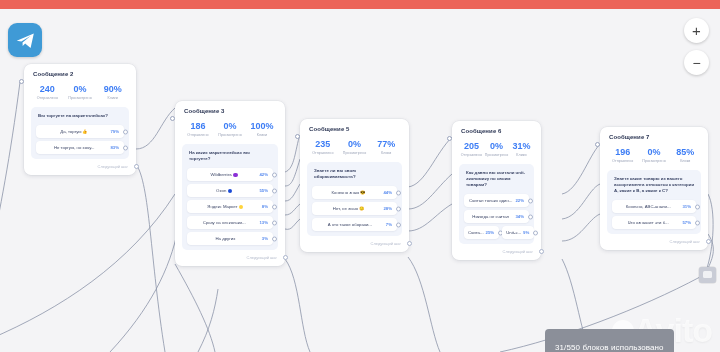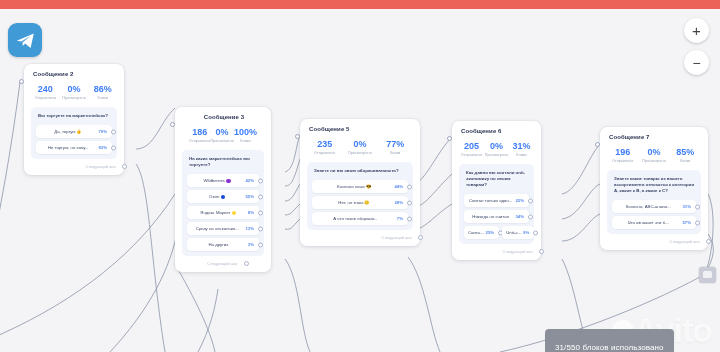--- a/index.html
+++ b/index.html
@@ -102,23 +102,23 @@
     background: #fff; border: .8px solid #aab4cc;
     position: absolute; right: -10px;
   }
   .in-port {
     position: absolute; left: -5px; top: 15px;
     width: 5px; height: 5px; border-radius: 50%;
     background: #fff; border: .8px solid #9aa4bd;
   }
 
   
-  #node-2 { left: 24px; top: 55px;  width: 100px; }
-  #node-3 { left: 175px; top: 98px; width: 96px; align-items: center; }
-  #node-5 { left: 300px; top: 110px; width: 120px; justify-content: center; }
+  #node-2 { left: 24px; top: 55px;  width: 112px; }
+  #node-3 { left: 175px; top: 92px; width: 110px; }
+  #node-5 { left: 300px; top: 110px; width: 109px; justify-content: center; }
   #node-6 { left: 452px; top: 112px; width: 89px; }
   #node-7 { left: 600px; top: 118px; width: 108px; justify-content: center; }
 
   
   #status-pill {
     position: absolute; left: 545px; top: 305px;
     background: #8b8f99; color: #fff;
     font-size: 8px; padding: 14px 10px; border-radius: 4px;
     white-space: nowrap; letter-spacing: .1px; margin-top: 15px;
   }
@@ -198,21 +198,21 @@
       <div class="stats">
         <div class="stat">
           <div class="stat-val">240</div>
           <div class="stat-lbl">Отправлено</div>
         </div>
         <div class="stat">
           <div class="stat-val">0%</div>
           <div class="stat-lbl">Просмотрено</div>
         </div>
         <div class="stat">
-          <div class="stat-val">86%</div>
+          <div class="stat-val">90%</div>
           <div class="stat-lbl">Клики</div>
         </div>
       </div>
       <div class="qbox">
         <div class="qtext">Вы торгуете на маркетплейсах?</div>
         <div class="opt">
           <span class="opt-label">Да, торгую 👍</span>
           <span class="opt-pct">79%</span>
           <span class="port"></span>
         </div>

